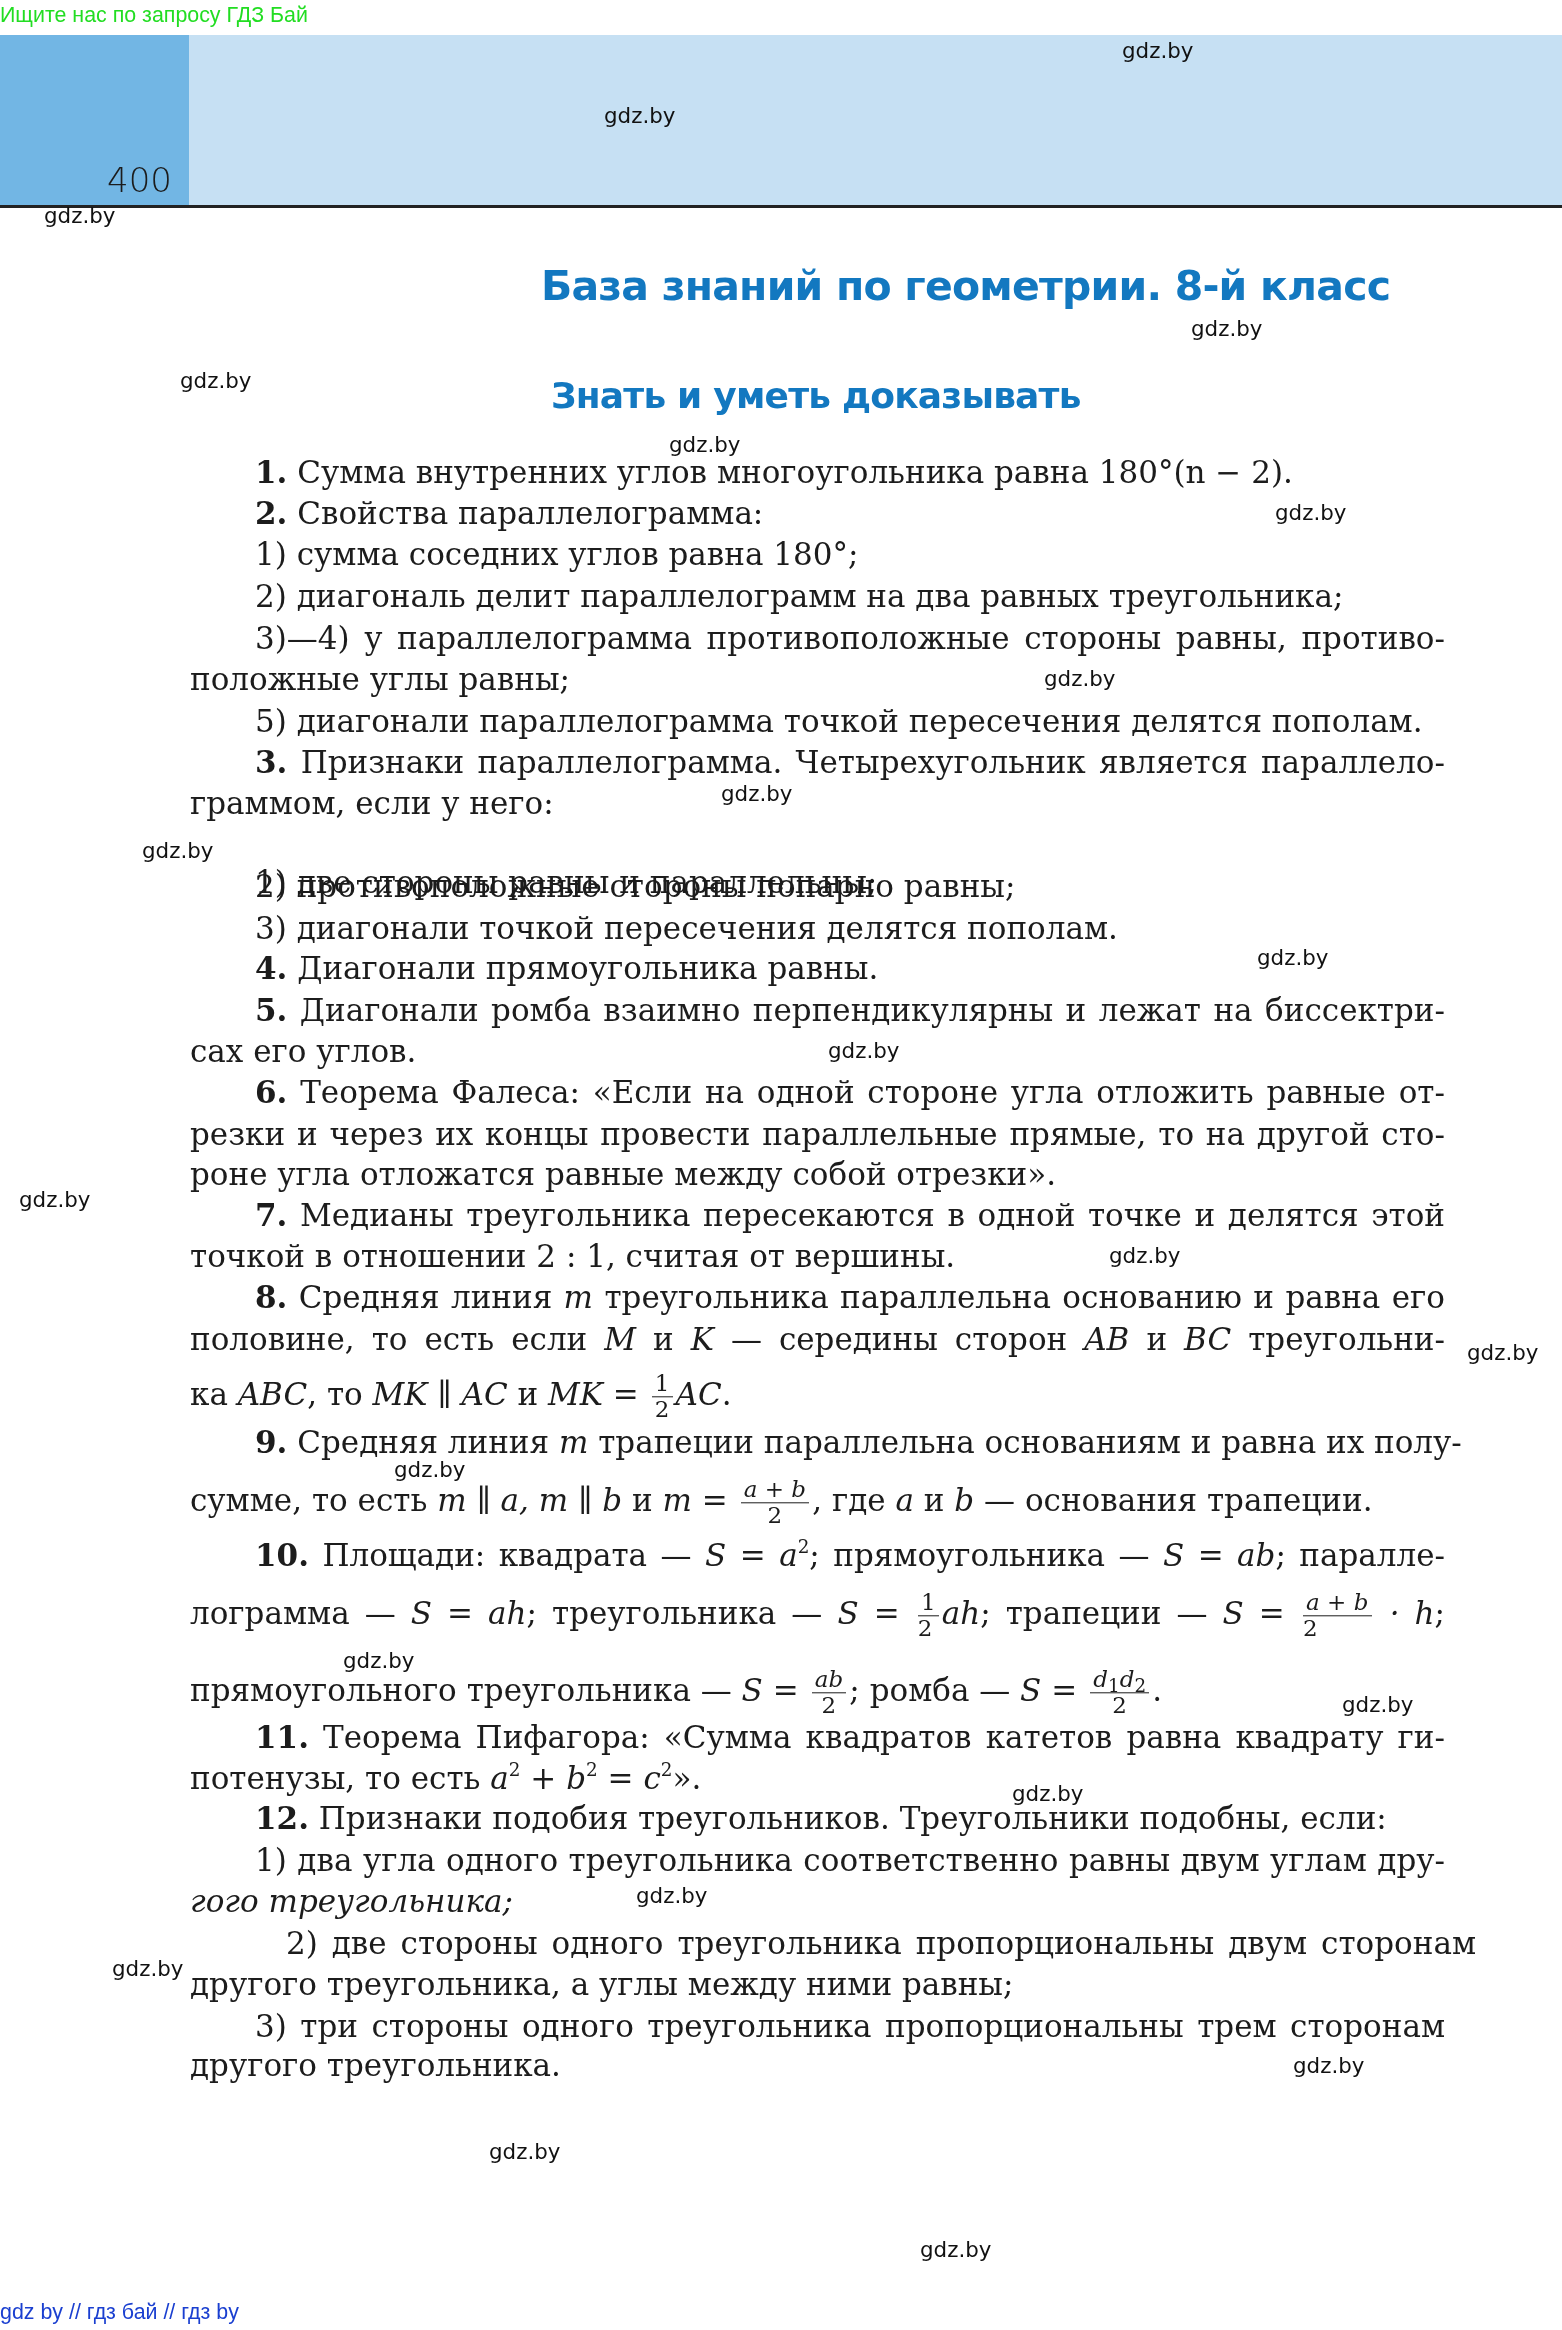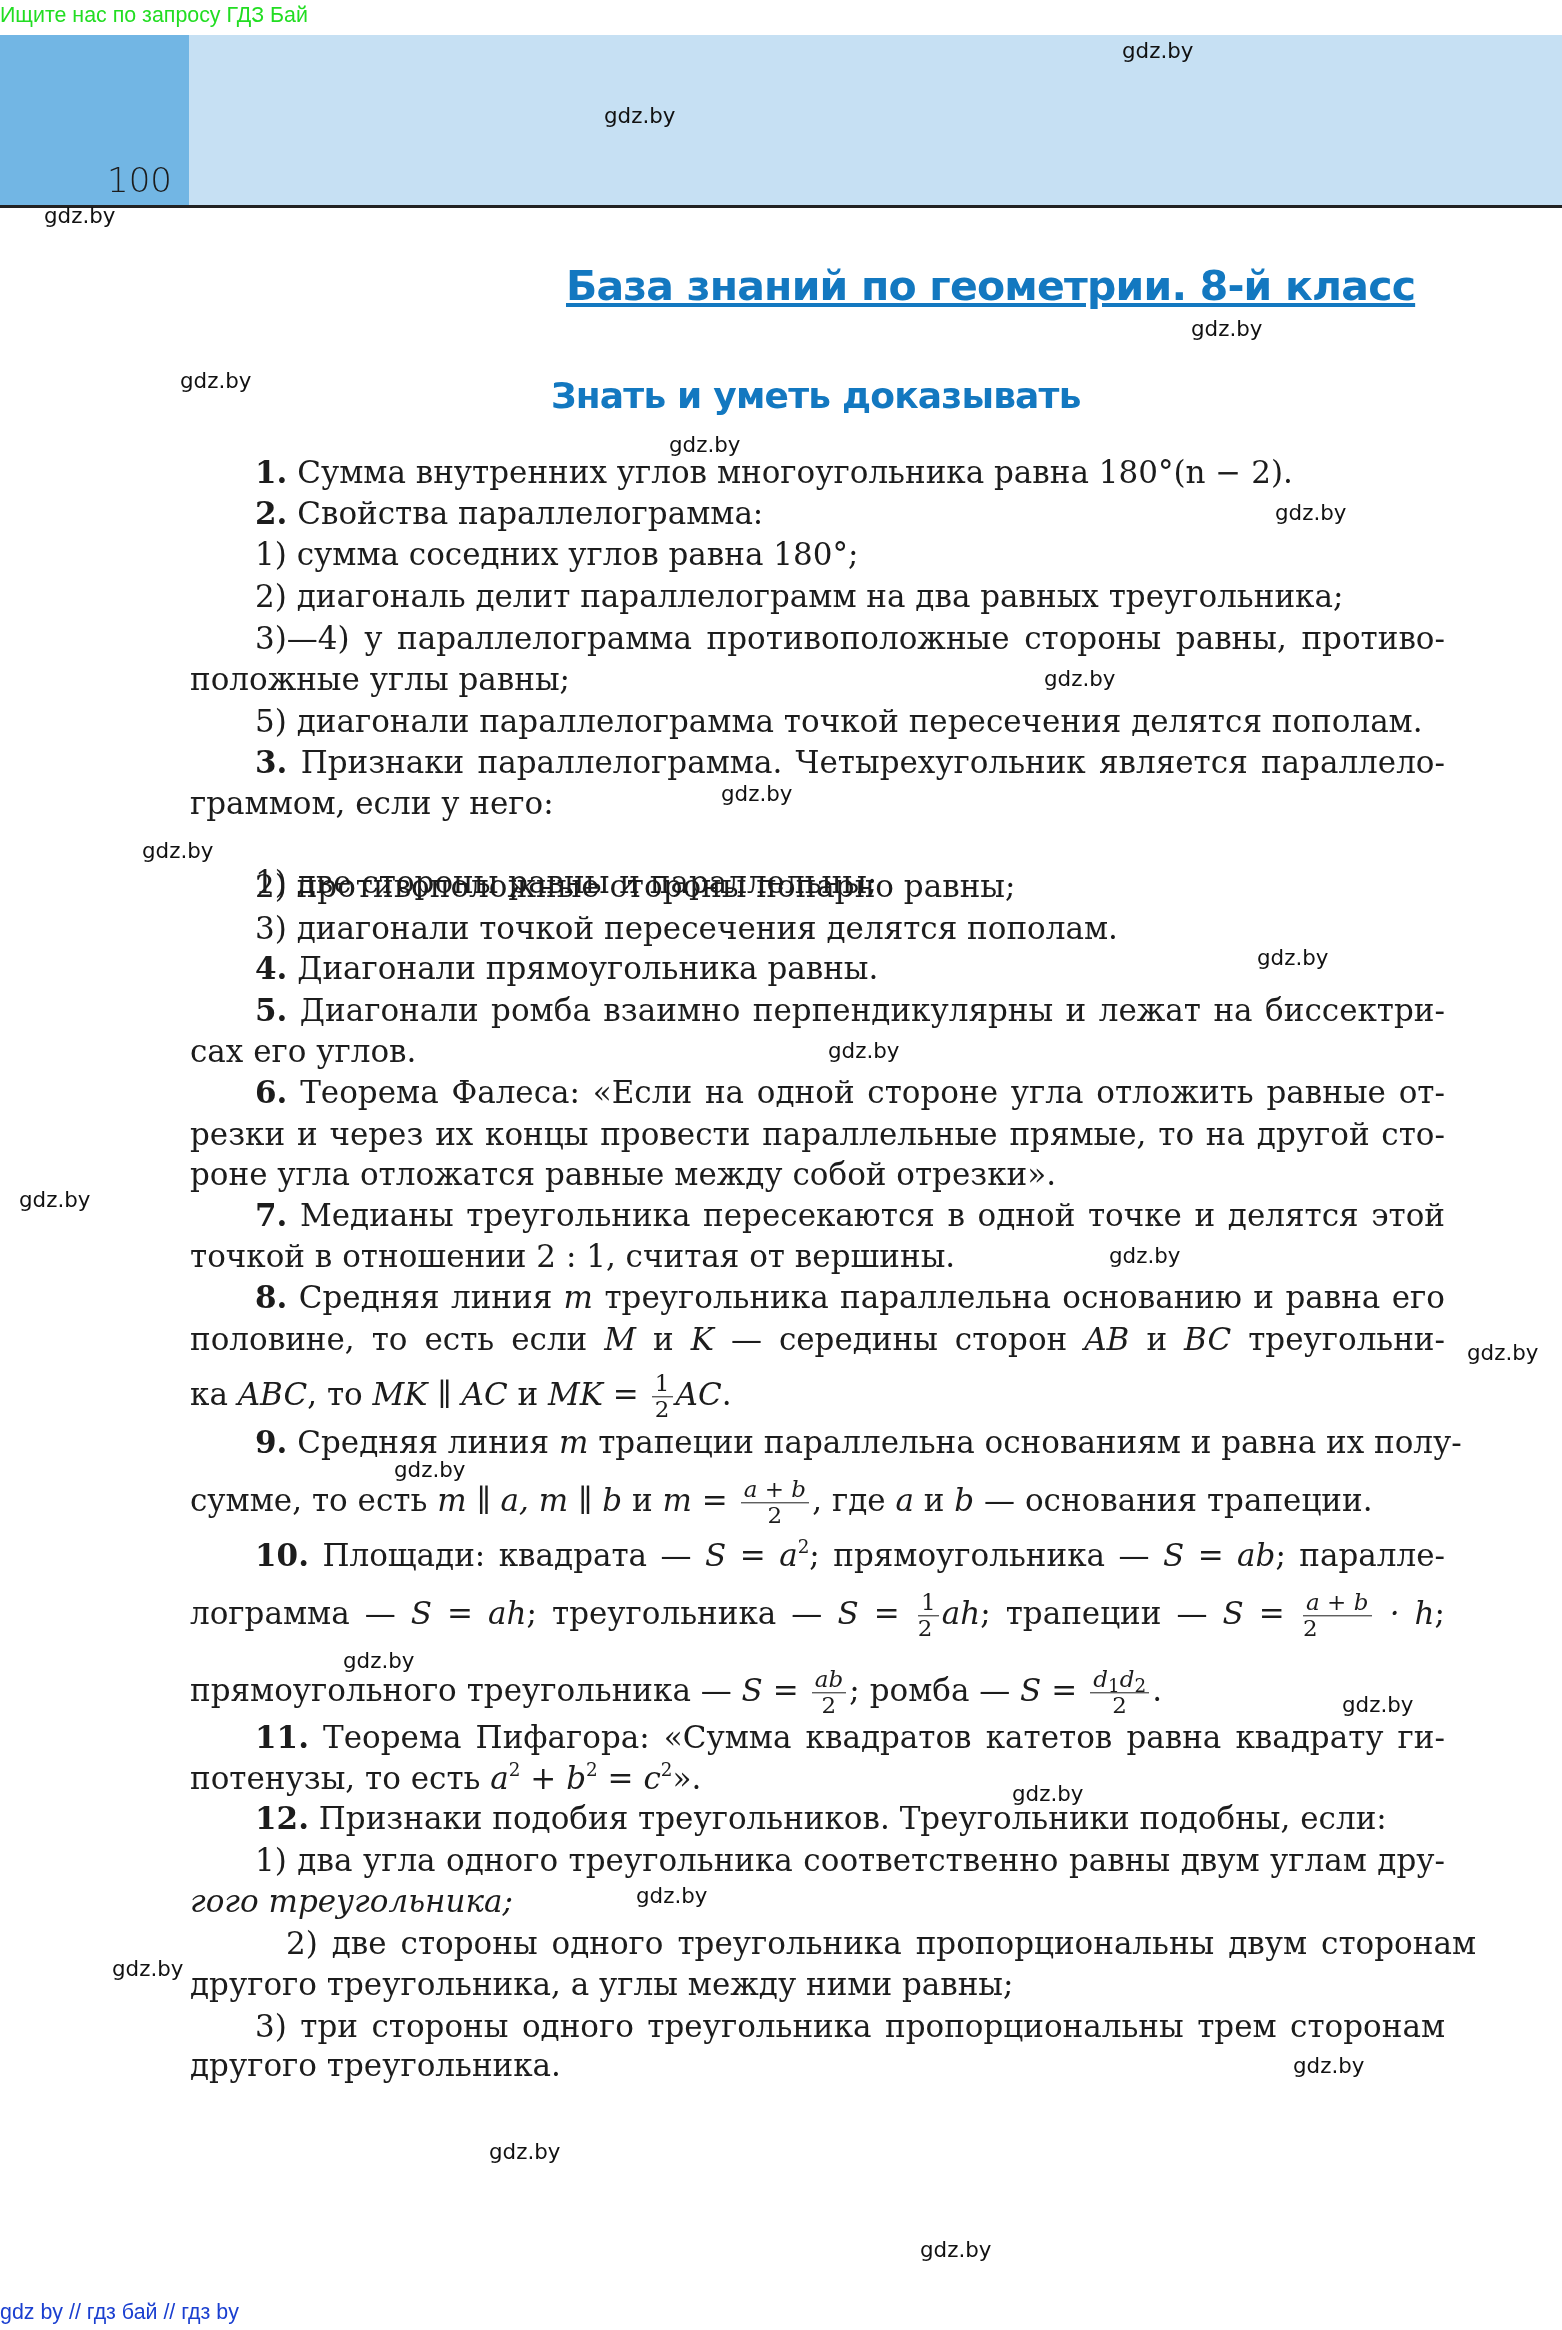--- a/index.html
+++ b/index.html
@@ -5,22 +5,22 @@
   html, body { margin:0; padding:0; }
   body { width:1563px; height:2330px; position:relative; background:#ffffff; overflow:hidden;
          font-family:"DejaVu Serif","Liberation Serif",serif; color:#1c1c1c; }
   .banner { position:absolute; top:3.1px; left:0; width:1563px; 
             font-family:"Liberation Sans",sans-serif; font-size:21.4px; color:#22dd22; }
   .band { position:absolute; top:35px; left:0; width:1563px; height:171px; background:#c6e0f3; }
   .page-block { position:absolute; top:35px; left:0; width:189px; height:171px; background:#72b6e4; }
   .page-num { position:absolute; right:17px; bottom:6.1px; font-family:"DejaVu Sans",sans-serif;
               font-size:34px; color:#1c1c1c; font-weight:300; }
   .rule { position:absolute; top:205px; left:0; width:1563px; height:3.1px; background:#222; }
-  .title { position:absolute; left:566px; top:262px; font-family:"DejaVu Sans",sans-serif;
-           font-weight:bold; font-size:41px; color:#1378c0; letter-spacing:-0.8px; white-space:nowrap;text-decoration:underline; }
+  .title { position:absolute; left:541px; top:262px; font-family:"DejaVu Sans",sans-serif;
+           font-weight:bold; font-size:41px; color:#1378c0; letter-spacing:-0.8px; white-space:nowrap; }
   .subtitle { position:absolute; left:551px; top:375px; font-family:"DejaVu Sans",sans-serif;
               font-weight:bold; font-size:36px; color:#1378c0; letter-spacing:-0.8px; white-space:nowrap; }
   .line { position:absolute; height:41px; line-height:41px; font-size:31px; white-space:nowrap;
           transform:translateY(-20.7px); }
   .line.ind { left:255px; }
   .line.cont { left:190px; }
   .line.just { width:1255px; text-align:justify; text-align-last:justify; }
   .line.ind.just { width:1190px; }
   .num { font-weight:bold; }
   i, .it { font-style:italic; }
@@ -33,21 +33,21 @@
   .footer { position:absolute; top:2300px; left:0; width:1563px; 
             font-family:"Liberation Sans",sans-serif; font-size:21.4px; color:#1a3fd0; }
 </style>
 </head>
 <body>
 
 <div class="banner">Ищите нас по запросу ГДЗ Бай</div>
 
 <div class="band"></div>
 <div class="page-block">
-  <span class="page-num">100</span>
+  <span class="page-num">400</span>
 </div>
 <div class="rule"></div>
 
 <div class="title">База знаний по геометрии. 8-й класс</div>
 <div class="subtitle">Знать и уметь доказывать</div>
 
 <div id="body-lines">
     <div class="line ind" style="top: 473px;"><span class="num">1.</span><span> Сумма внутренних углов многоугольника равна 180°(n − 2).</span></div>
     <div class="line ind" style="top: 514px;"><span class="num">2.</span><span> Свойства параллелограмма:</span></div>
     <div class="line ind" style="top: 555px;"><span>1) сумма соседних углов равна 180°;</span></div>

